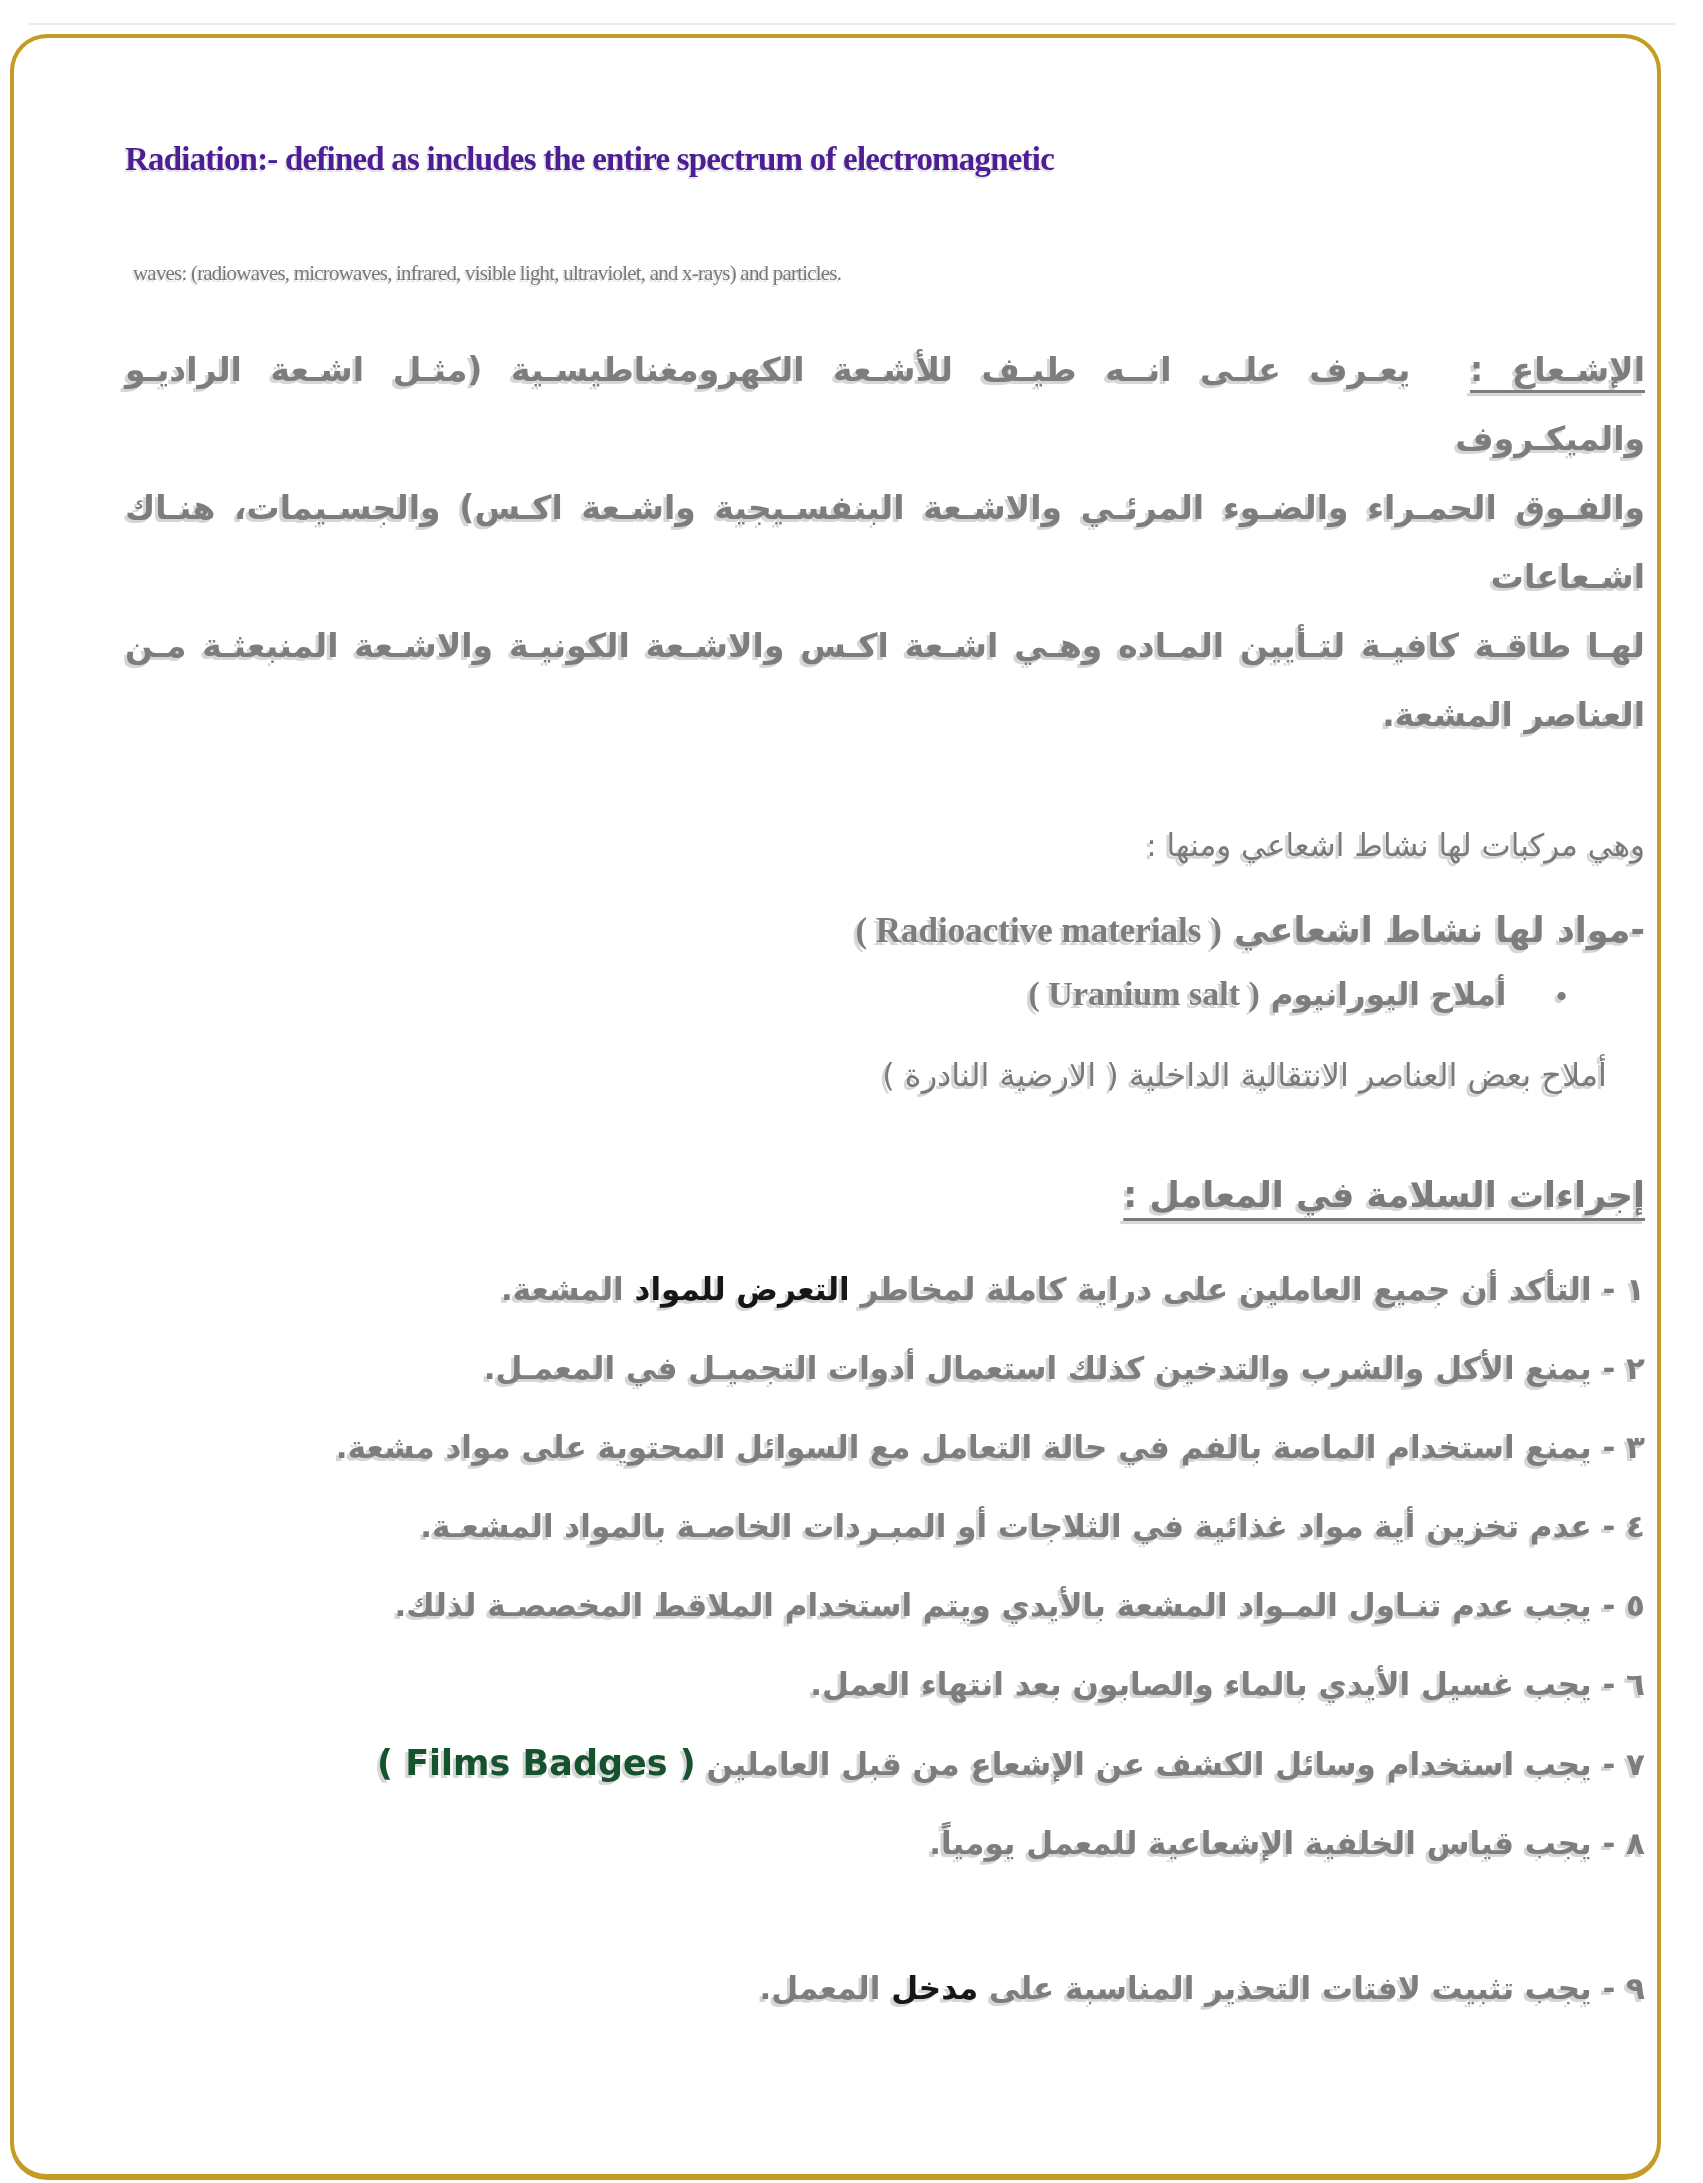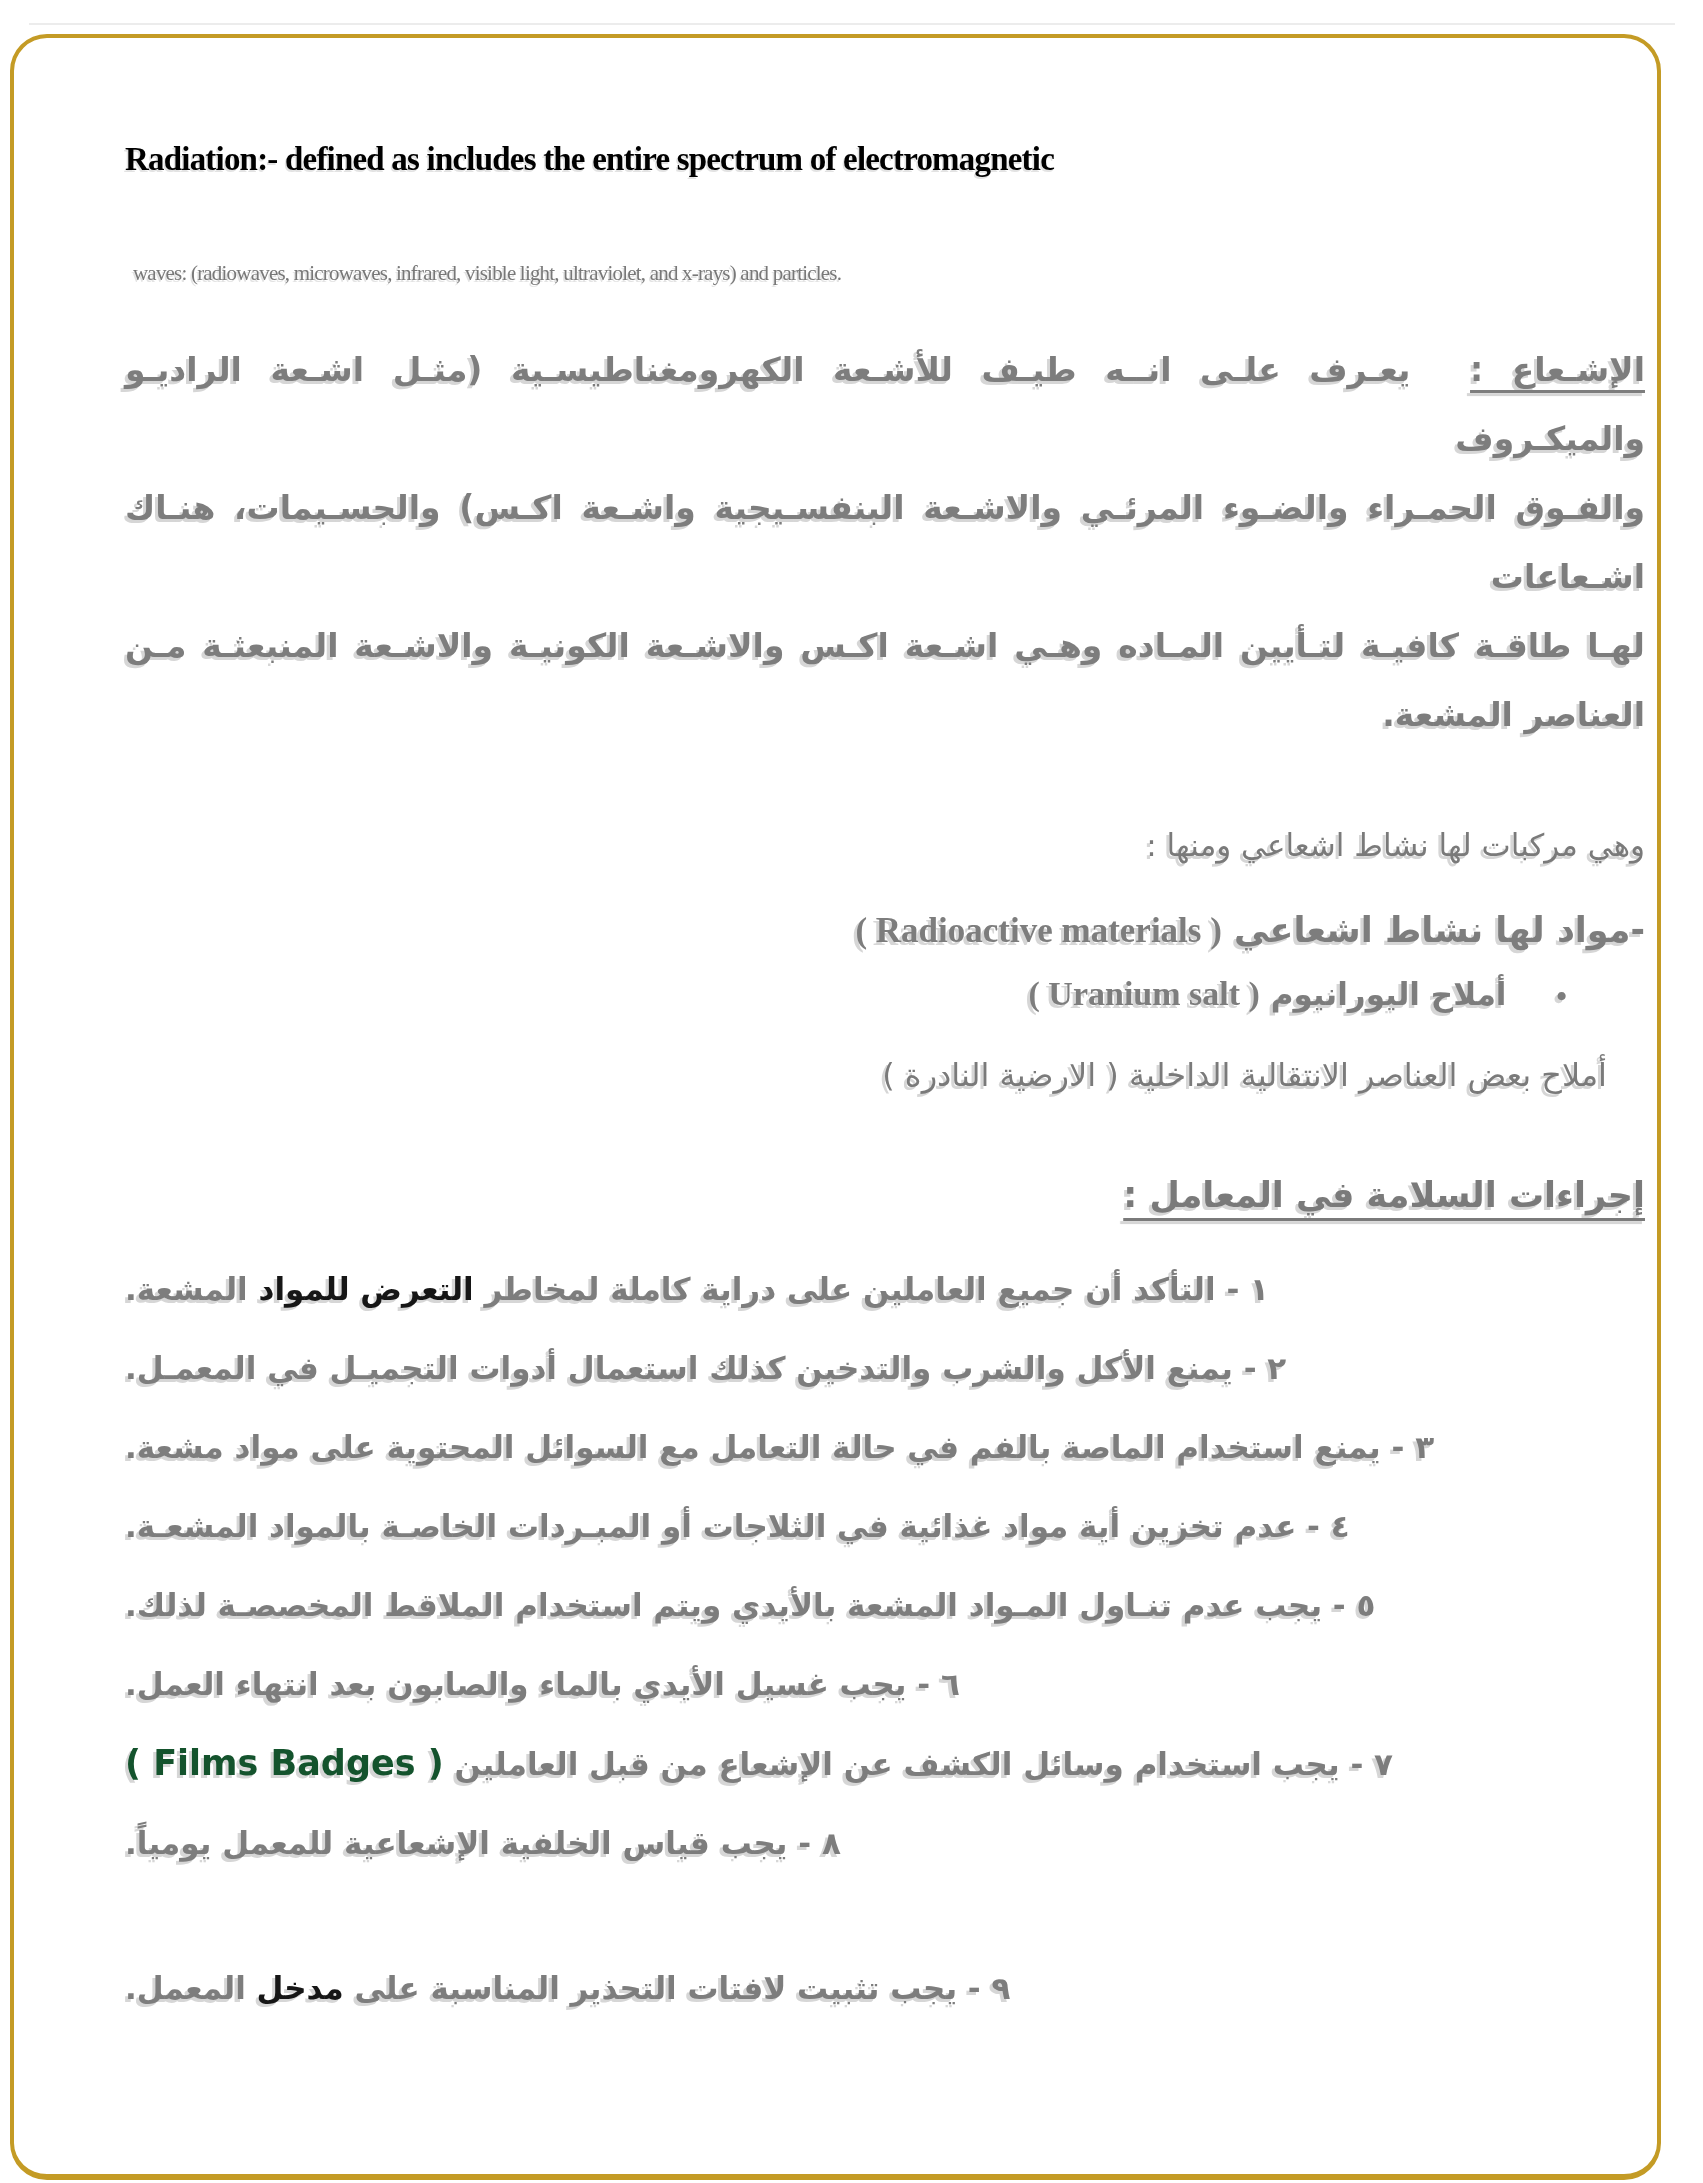--- a/index.html
+++ b/index.html
@@ -13,21 +13,21 @@
   .frame{
     position:absolute;top:34px;left:10px;width:1651px;height:2146px;
     box-sizing:border-box;border:4.6px solid #C49B25;border-bottom-width:6.9px;
     border-radius:37px;
   }
   .content{position:absolute;left:125px;top:0;width:1520px;padding-top:140px;}
 
   
   .eng{color:#787878;text-shadow:-1.5px 2.3px 0 #e3e3e3;}
   .eng-heading{
-    font-weight:bold;font-size:33px;line-height:38px;color:#000000;margin:0;
+    font-weight:bold;font-size:33px;line-height:38px;color:#4c1d95;margin:0;
     font-family:"Liberation Serif", serif;letter-spacing:-0.8px;
   }
   .eng-line{font-size:21px;line-height:43px;margin:8px;letter-spacing:-0.8px;}
   .p-waves{margin-top:74px;}
   .p-ionize{margin-top:53px;line-height:61px;}
   .fit{text-align:justify;text-align-last:justify;}
 
   
   .ar{
     font-family:"DejaVu Sans", sans-serif;direction:rtl;text-align:right;
@@ -52,21 +52,21 @@
 
   .salts{margin-top:38px;font-weight:normal;font-size:32px;line-height:46px;color:#7a7a7a;padding-right:38px;}
 
   .safety-heading{
     margin-top:72px;font-weight:bold;font-size:35px;line-height:50px;color:#7a7a7a;
     text-decoration:underline;text-decoration-thickness:3.1px;text-underline-offset:10.7px;
   }
 
   .items{margin-top:49px;}
   .item{
-    font-family:"DejaVu Sans", sans-serif;direction:rtl;text-align:left;
+    font-family:"DejaVu Sans", sans-serif;direction:rtl;text-align:right;
     font-weight:bold;font-size:31px;line-height:40px;color:#7d7d7d;
     text-shadow:-3.1px 3.1px 0 #d6d6d6;margin-bottom:39px;white-space:nowrap;
   }
   .item:nth-child(8){margin-bottom:105px;}
   .item .boldblack{color:#161616;}
   .item .latin-sans{font-family:"DejaVu Sans", sans-serif;font-size:35px;color:#14532d;line-height:40px;}
 </style>
 </head>
 <body>
 

